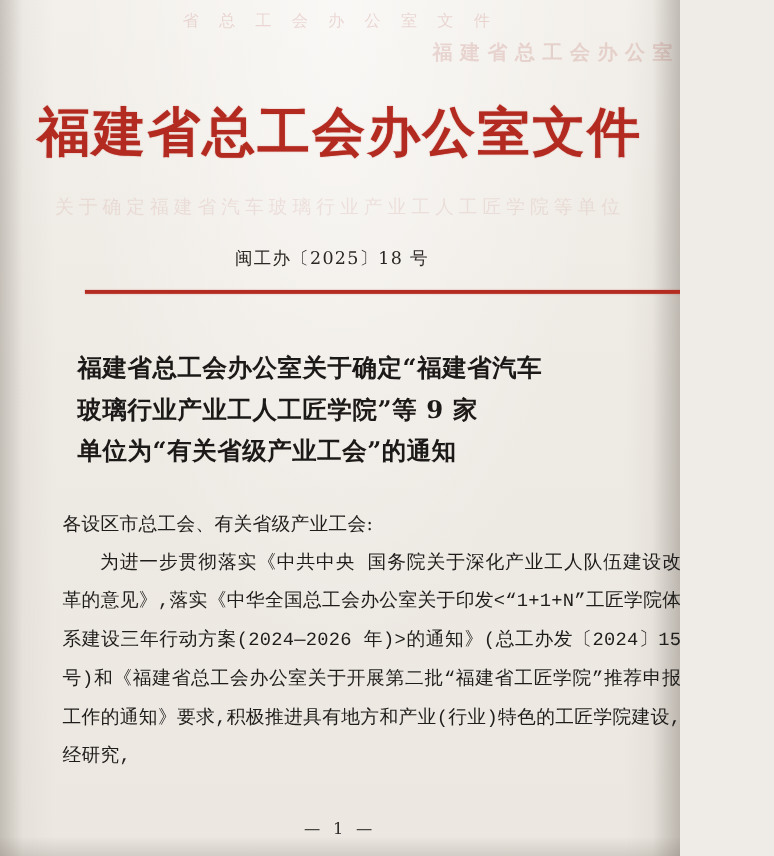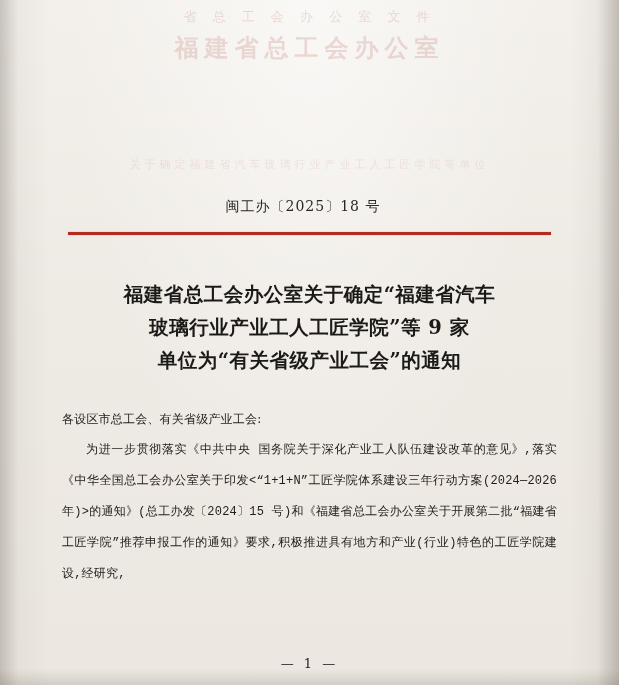--- a/index.html
+++ b/index.html
@@ -9,21 +9,21 @@
   body {
     width: 619px;
     height: 685px;
     background: #efece7;
     font-family: "DejaVu Serif", "Liberation Serif", serif;
     overflow: hidden;
   }
 
   .page {
     position: relative;
-    width: 619px;
+    width: 544px;
     height: 685px;
     background: linear-gradient(180deg, #f3f0eb 0%, #eeeae4 45%, #ece8e1 100%);
     overflow: hidden;
   }
 
   
   .page::before {
     content: "";
     position: absolute;
     inset: 0;
@@ -45,33 +45,33 @@
     pointer-events: none;
   }
   .ghost-line {
     text-align: center;
     color: #a3342c;
     font-family: "DejaVu Serif", serif;
     letter-spacing: 6px;
     white-space: nowrap;
   }
   .ghost-line.l1 { font-size: 13px; margin-top: 6px; }
-  .ghost-line.l2 { font-size: 24px; margin-top: 6px; font-weight: bold; }
+  .ghost-line.l2 { font-size: 16px; margin-top: 6px; font-weight: bold; text-align: right; }
 
   
   .ghost-body {
     position: absolute;
     top: 150px;
     left: 40px;
     right: 40px;
     height: 120px;
     opacity: 0.10;
     pointer-events: none;
     color: #a3342c;
-    font-size: 11px;
+    font-size: 15px;
     line-height: 30px;
     letter-spacing: 4px;
     text-align: center;
   }
 
   .masthead {
     position: absolute;
     top: 78px;
     left: 0;
     right: 0;
@@ -103,35 +103,34 @@
     height: 3px;
     background: #b42b21;
     box-shadow: 0 0 1px rgba(180,43,33,0.8);
   }
 
   .title {
     position: absolute;
     top: 278px;
     left: 62px;
     width: 495px;
-    text-align: center;
     color: #1c1a18;
     font-weight: bold;
     font-size: 19.5px;
     line-height: 33px;
     letter-spacing: 0.5px;
   }
 
   .body {
     position: absolute;
     top: 404px;
-    left: 62px;
+    left: 50px;
     width: 495px;
     color: #1f1d1b;
-    font-size: 12px;
+    font-size: 15px;
     line-height: 31px;
     letter-spacing: 0.2px;
     text-align: justify;
   }
   .body p {
     margin: 0;
   }
   .body p.indent {
     text-indent: 2em;
     font-family: Liberation Mono, monospace;
@@ -175,20 +174,21 @@
   <div class="edge-right"></div>
   <div class="edge-bottom"></div>
 
   <div class="ghost-band">
     <div class="ghost-line l1">省 总 工 会 办 公 室 文 件</div>
     <div class="ghost-line l2">福建省总工会办公室</div>
   </div>
 
   <div class="ghost-body">关于确定福建省汽车玻璃行业产业工人工匠学院等单位</div>
 
+  <div class="masthead">福建省总工会办公室文件</div>
 
   <div class="docnum">闽工办〔2025〕18 号</div>
 
   <div class="rule"></div>
 
   <div class="title">
     <div>福建省总工会办公室关于确定“福建省汽车</div>
     <div>玻璃行业产业工人工匠学院”等 9 家</div>
     <div>单位为“有关省级产业工会”的通知</div>
   </div>

